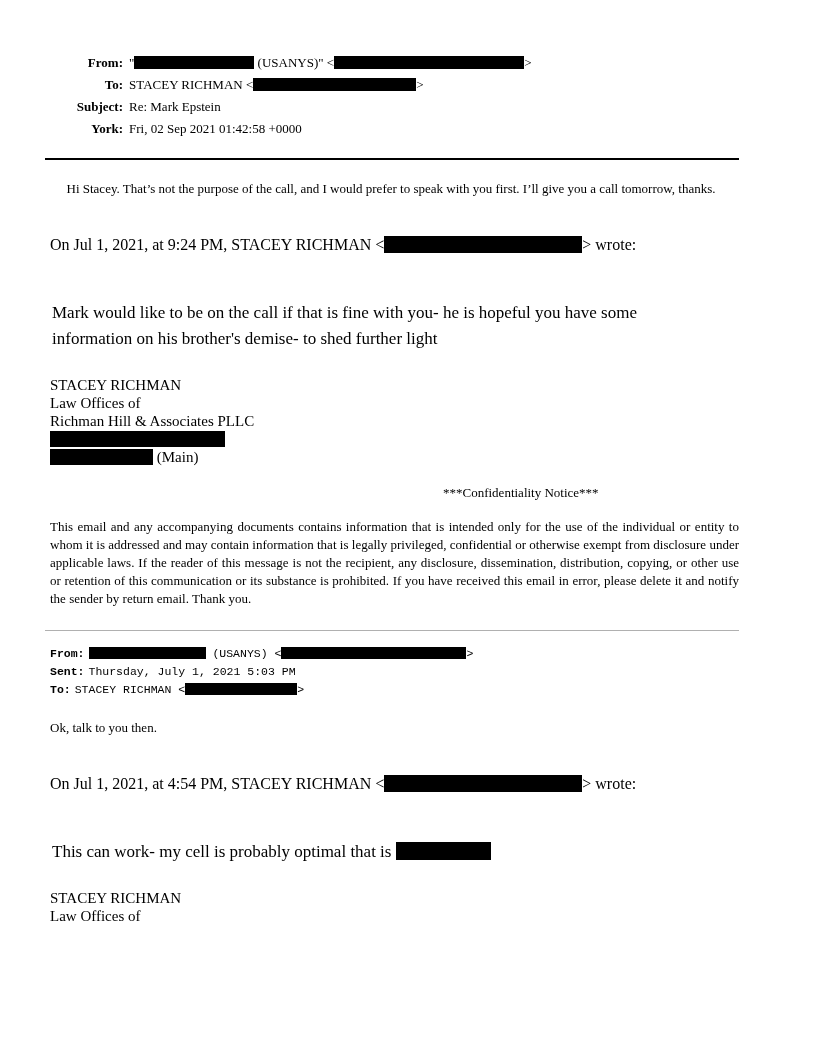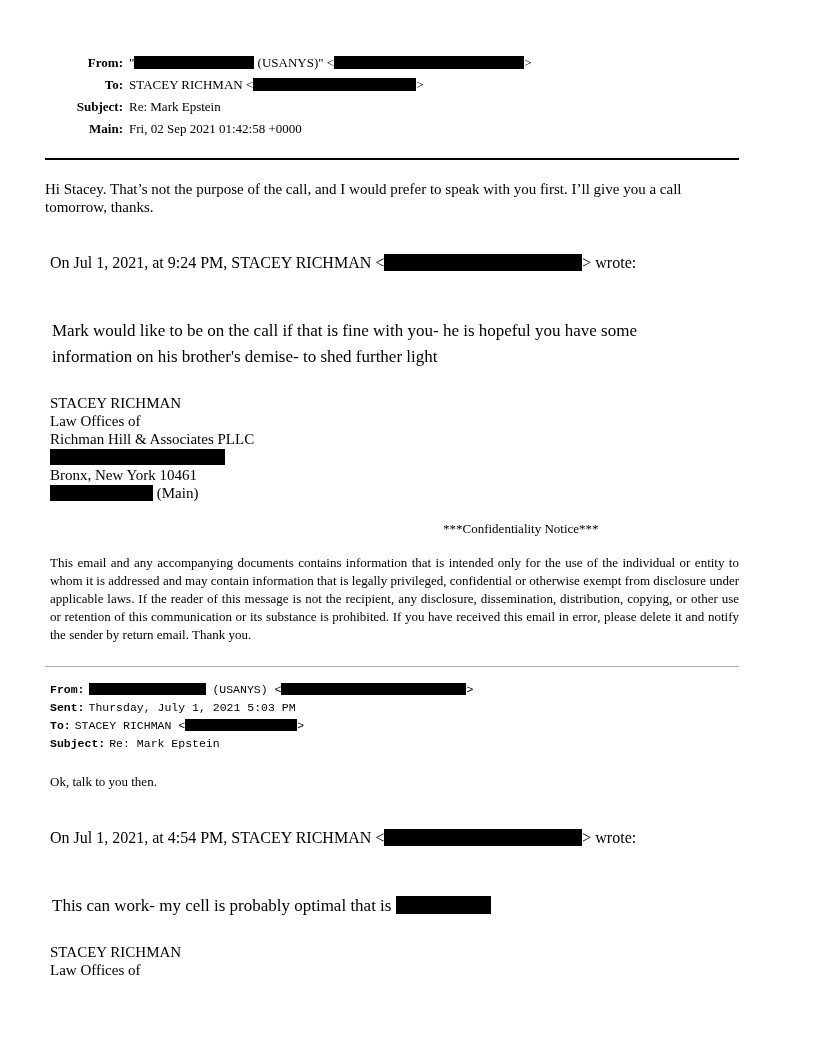--- a/index.html
+++ b/index.html
@@ -13,21 +13,21 @@
   .page { position: relative; width: 784px; height: 1056px; overflow: hidden; background: #fff; }
 
   
   .hdr1 { padding-top: 52px; margin-left: 45px; font-size: 13px; }
   .hrow { display: flex; line-height: 22px; }
   .hlabel { font-weight: bold; flex: 0 0 78px; width: 78px; text-align: right; white-space: pre; }
   .hval { margin-left: 6px; white-space: nowrap; }
 
   .rule-thick { margin: 18px 45px 0 45px; height: 2px; background: #000; }
 
-  .body-text { margin: 20px 45px 0 45px; max-width: 692px; font-size: 15px; line-height: 18px; }
+  .body-text { margin: 20px 45px 0 45px; max-width: 692px; font-size: 13px; line-height: 18px; text-align: center; }
   .quote-intro { margin: 38px 0 0 50px; font-size: 16px; line-height: 18px; white-space: nowrap; }
   .big-text { margin: 46px 0 0 52px; max-width: 648px; font-size: 17px; line-height: 26px; }
   .sig { margin: 24px 0 0 50px; font-size: 15px; line-height: 18px; }
   .sig-line { min-height: 18px; }
 
   .conf-title { margin: 18px 0 0 443px; font-size: 13px; line-height: 18px; }
   .conf-body { margin: 16px 45px 0 50px; max-width: 712px; font-size: 13px; line-height: 18px; text-align: justify; }
 
   .divider { margin: 22px 45px 0 45px; border-top: 1px solid #b0b0b0; height: 0; }
 
@@ -58,60 +58,56 @@
     </div>
     <div class="hrow">
       <span class="hlabel">To:</span>
       <span class="hval"><span>STACEY RICHMAN &lt;</span><span class="redact" style="width: 163px;"></span><span>&gt;</span></span>
     </div>
     <div class="hrow">
       <span class="hlabel">Subject:</span>
       <span class="hval"><span>Re: Mark Epstein</span></span>
     </div>
     <div class="hrow">
-      <span class="hlabel">Main:</span>
+      <span class="hlabel">York:</span>
       <span class="hval"><span>Fri, 02 Sep 2021 01:42:58 +0000</span></span>
     </div>
   </div>
 
   <div class="rule-thick"></div>
 
   <p class="body-text">Hi Stacey. That’s not the purpose of the call, and I would prefer to speak with you first. I’ll give you a call tomorrow, thanks.</p>
 
   <p class="quote-intro"><span>On Jul 1, 2021, at 9:24 PM, STACEY RICHMAN &lt;</span><span class="redact" style="width: 198px;"></span><span>&gt; wrote:</span></p>
 
   <p class="big-text">Mark would like to be on the call if that is fine with you- he is hopeful you have some information on his brother's demise- to shed further light</p>
 
   <div class="sig">
     <div class="sig-line"><span>STACEY RICHMAN</span></div>
     <div class="sig-line"><span>Law Offices of</span></div>
     <div class="sig-line"><span>Richman Hill &amp; Associates PLLC</span></div>
     <div class="sig-line"><span class="redact" style="width: 175px;"></span></div>
-    <div class="sig-line"><span>Bronx, New York 10461</span></div>
     <div class="sig-line"><span class="redact" style="width: 103px;"></span><span> (Main)</span></div>
   </div>
 
   <p class="conf-title">***Confidentiality Notice***</p>
   <p class="conf-body">This email and any accompanying documents contains information that is intended only for the use of the individual or entity to whom it is addressed and may contain information that is legally privileged, confidential or otherwise exempt from disclosure under applicable laws. If the reader of this message is not the recipient, any disclosure, dissemination, distribution, copying, or other use or retention of this communication or its substance is prohibited. If you have received this email in error, please delete it and notify the sender by return email. Thank you.</p>
 
   <div class="divider"></div>
 
   <div class="hdr2">
     <div class="h2row">
       <span class="hlabel2">From:</span><span><span class="redact" style="width: 117px;"></span><span> (USANYS) &lt;</span><span class="redact" style="width: 185px;"></span><span>&gt;</span></span>
     </div>
     <div class="h2row">
       <span class="hlabel2">Sent:</span><span><span>Thursday, July 1, 2021 5:03 PM</span></span>
     </div>
     <div class="h2row">
       <span class="hlabel2">To:</span><span><span>STACEY RICHMAN &lt;</span><span class="redact" style="width: 112px;"></span><span>&gt;</span></span>
     </div>
-    <div class="h2row">
-      <span class="hlabel2">Subject:</span><span><span>Re: Mark Epstein</span></span>
-    </div>
   </div>
 
   <p class="body2">Ok, talk to you then.</p>
 
   <p class="quote-intro"><span>On Jul 1, 2021, at 4:54 PM, STACEY RICHMAN &lt;</span><span class="redact" style="width: 198px;"></span><span>&gt; wrote:</span></p>
 
   <p class="big-text"><span>This can work- my cell is probably optimal that is </span><span class="redact" style="width: 95px;"></span></p>
 
   <div class="sig">
     <div class="sig-line"><span>STACEY RICHMAN</span></div>

